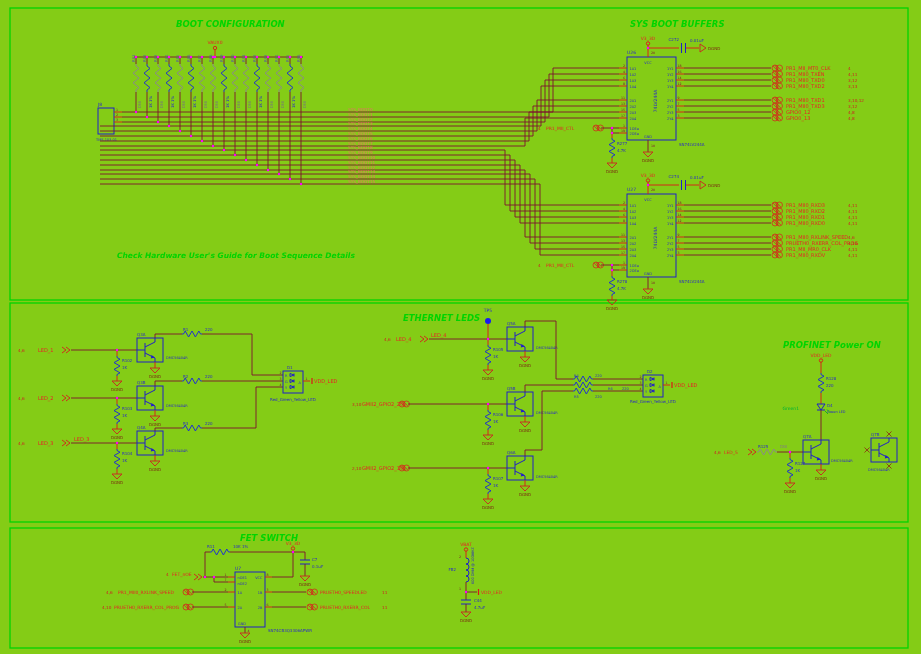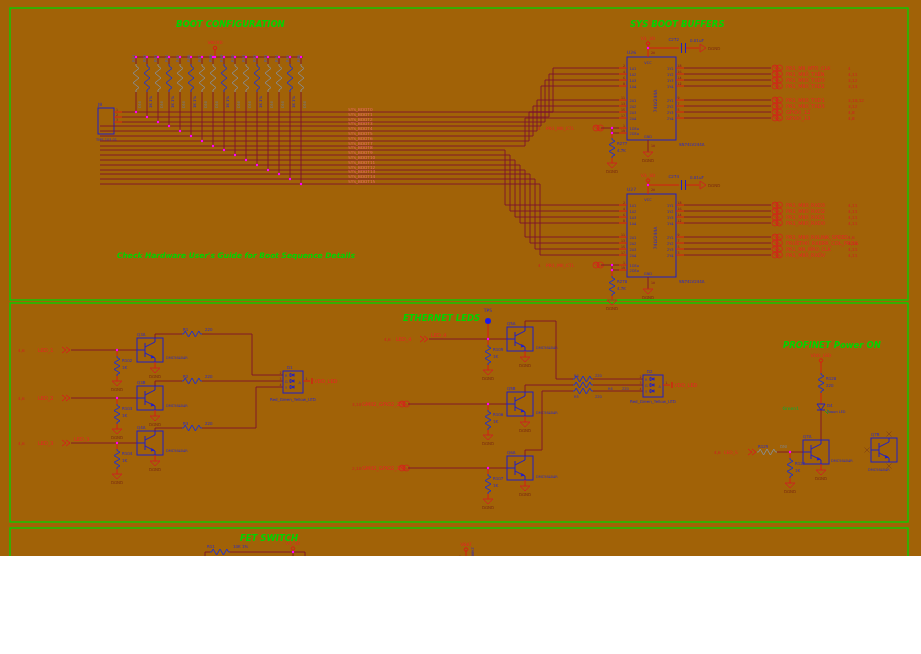--- a/index.html
+++ b/index.html
@@ -1,16 +1,16 @@
 <!DOCTYPE html>
 <html><head>
 <meta charset="utf-8">
 <style>
   html,body{margin:0;padding:0;background:#fff}
-  .canvas{position:relative;width:921px;height:556px;background:#a16207;overflow:hidden}
+  .canvas{position:relative;width:921px;height:654px;background:#84cc16;overflow:hidden}
   svg{position:absolute;left:0;top:0}
   text{font-family:"DejaVu Sans",sans-serif}
   .w{stroke:#7e1230;stroke-width:.9;fill:none}
   .rw{stroke:#dd1616;stroke-width:.9;fill:none}
   .bw{stroke:#2020c8;stroke-width:1;fill:none}
   .grect{stroke:#00d400;stroke-width:1.3;fill:none}
   .ttl{fill:#00d400;font-size:8.5px;font-weight:bold;font-style:italic}
   .note{fill:#00d400;font-size:7.5px;font-weight:bold;font-style:italic}
   .net{fill:#e62525;font-size:5px}
   .net45{fill:#e62525;font-size:4.5px}

